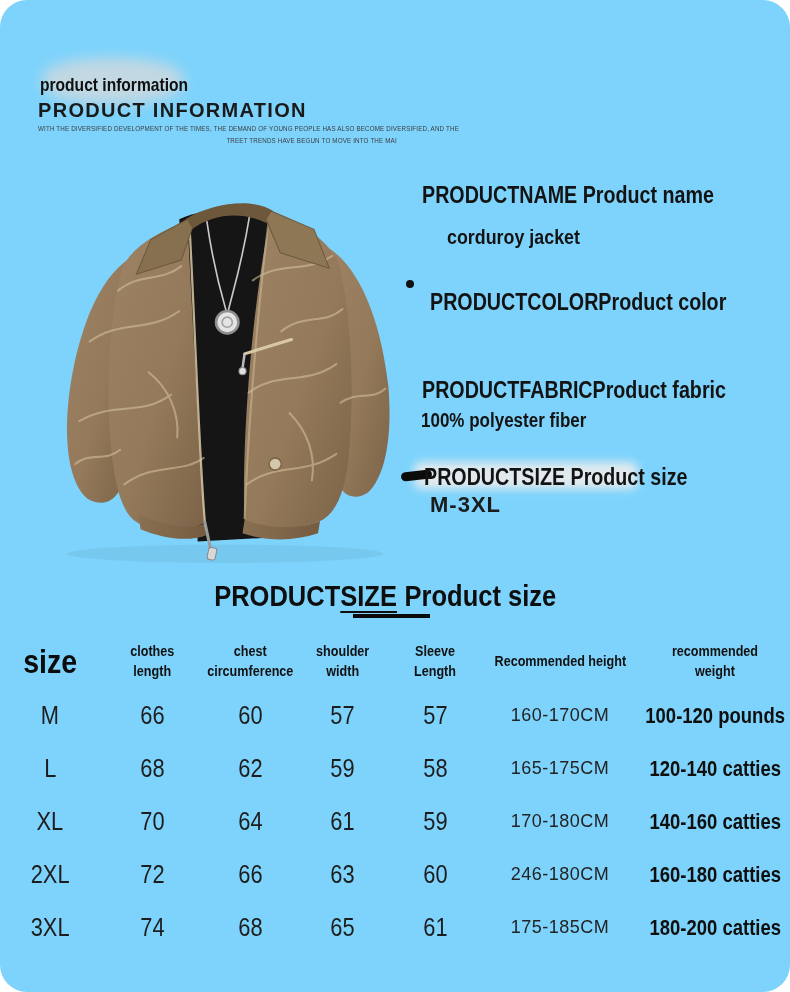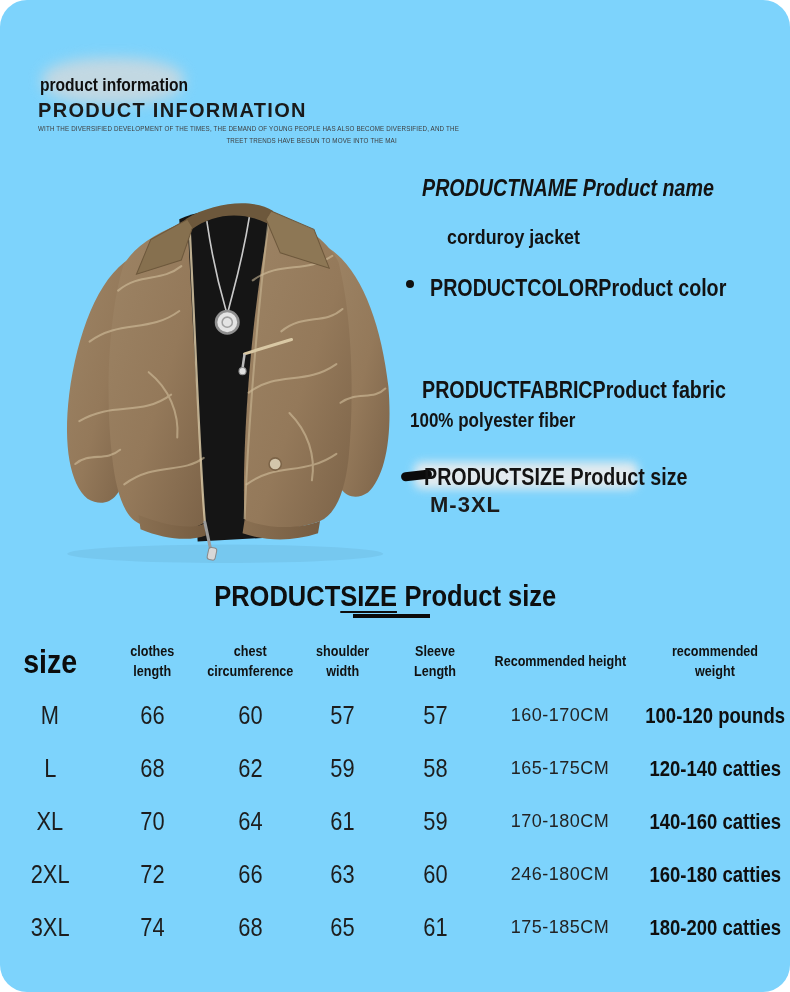--- a/index.html
+++ b/index.html
@@ -138,36 +138,36 @@
       <path d="M240,52 L282,70 L297,108 L249,93 L235,60 Z" fill="#8d7755" stroke="#6d583c" stroke-width="1"></path>
 
       <path d="M214,192 L260,178" stroke="#d9c8a4" stroke-width="3" stroke-linecap="round"></path>
       <path d="M214,192 L212,206" stroke="#b9b9b9" stroke-width="2.5"></path>
       <circle cx="212" cy="209" r="3.5" fill="#e0e0e0" stroke="#8f8f8f"></circle>
 
       <circle cx="244" cy="300" r="6" fill="#d3c6ab" stroke="#7c6448" stroke-width="1.5"></circle>
     </svg>
   </div>
 
-  <div class="abs" style="left:422px; top:174px;font-style:italic;">
+  <div class="abs" style="left:422px; top:181px;">
     <span class="fld-label cond">PRODUCTNAME Product name</span>
   </div>
   <div class="abs" style="left:447px; top:225px;">
     <span class="fld-value cond85" style="font-size:21px;">corduroy jacket</span>
   </div>
 
   <div class="abs bullet-dot" style="left:406px; top:280px;"></div>
-  <div class="abs" style="left:430px; top:274px;">
+  <div class="abs" style="left:430px; top:288px;">
     <span class="fld-label cond">PRODUCTCOLORProduct color</span>
   </div>
 
   <div class="abs" style="left:422px; top:376px;">
     <span class="fld-label cond">PRODUCTFABRICProduct fabric</span>
   </div>
-  <div class="abs" style="left:410px; top:409px;">
+  <div class="abs" style="left:421px; top:409px;">
     <span class="fld-value cond85" style="font-size:20px;">100% polyester fiber</span>
   </div>
 
   <div class="abs gray-wash" style="left:414px; top:462px; width:224px; height:27px;"></div>
   <div class="abs marker-smear" style="left:401px; top:471px;"></div>
   <div class="abs" style="left:424px; top:463px;">
     <span class="fld-label cond">PRODUCTSIZE Product size</span>
   </div>
   <div class="abs plain-value" style="left:430px; top:492px;font-weight:bold;">M-3XL</div>
 

